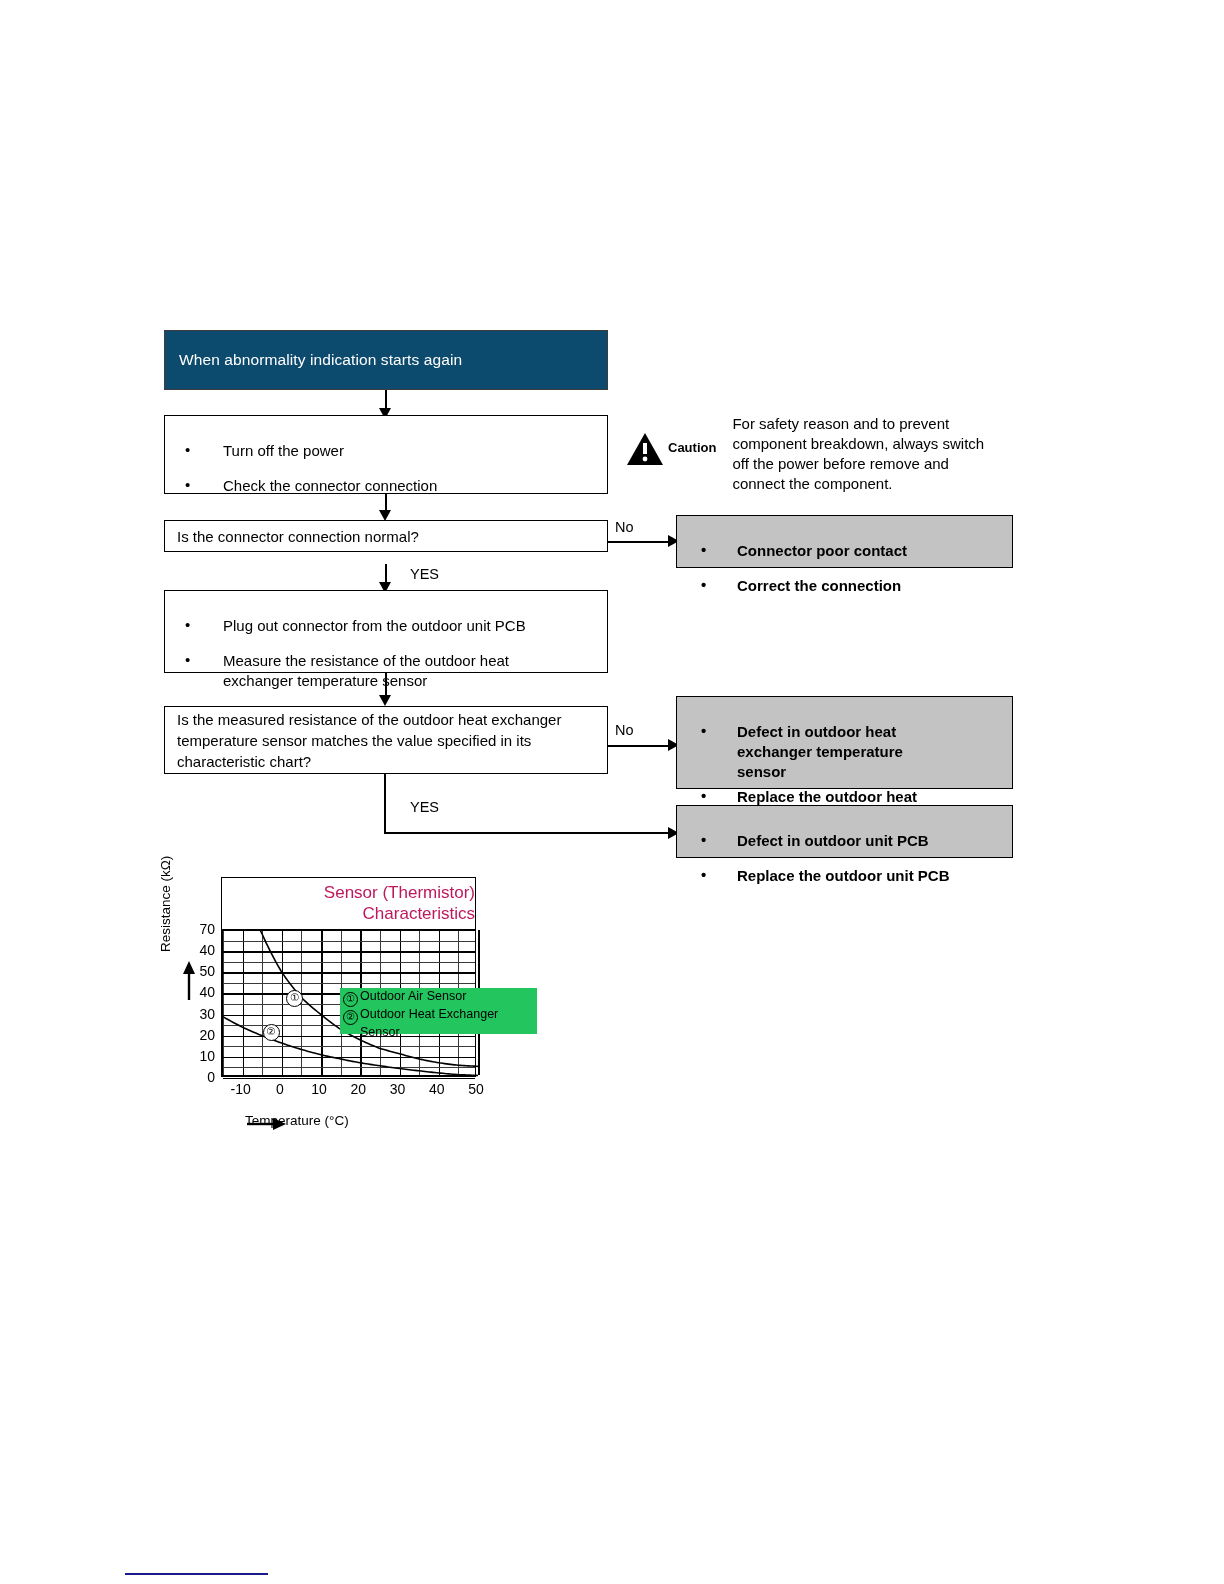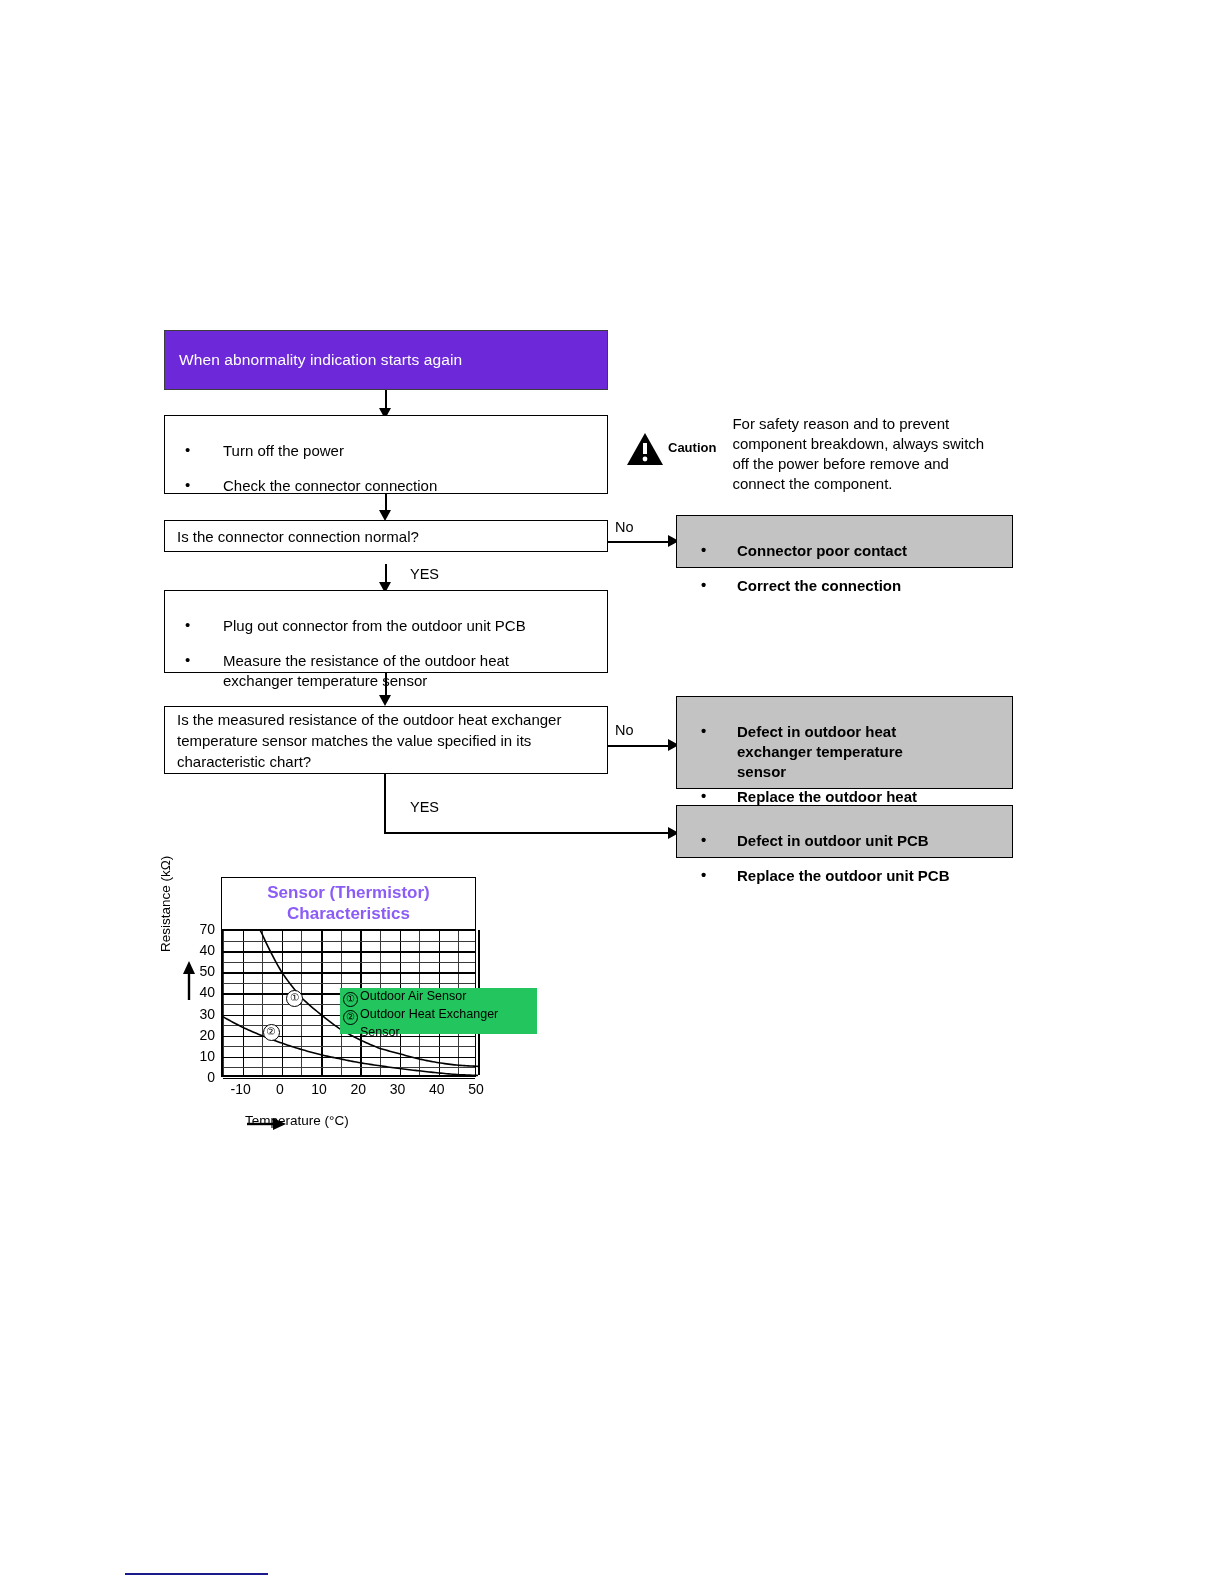--- a/index.html
+++ b/index.html
@@ -6,21 +6,21 @@
   body{
     width:1224px;height:1584px;position:relative;background:#ffffff;
     font-family:"Liberation Sans", sans-serif;
     -webkit-font-smoothing:antialiased;
   }
   .abs{position:absolute;}
 
   
   #header-bar{
     left:164px;top:330px;width:444px;height:60px;
-    background:#6d28d9;border:1px solid #3d3d3d;
+    background:#0c4a6e;border:1px solid #3d3d3d;
     display:flex;align-items:center;box-sizing:border-box;
   }
   #header-bar .htxt{color:#ffffff;font-size:15.5px;padding-left:14px;letter-spacing:.1px;}
 
   .proc-box{
     border:1.6px solid #000;background:#fff;box-sizing:border-box;
     padding:10px 12px 10px 12px;
   }
   .gray-box{
     border:1.6px solid #000;background:#c3c3c3;box-sizing:border-box;
@@ -62,21 +62,21 @@
   .caution-word{font-size:13px;font-weight:bold;margin-top:30px;margin-left:4px;}
   .caution-text{font-size:15px;line-height:20px;color:#000;margin-left:16px;}
 
   
   #chart-wrap{left:160px;top:872px;width:345px;height:390px;}
   #title-box{
     position:absolute;left:61px;top:5px;width:255px;height:52px;
     border:1.4px solid #000;border-bottom:none;background:#fff;box-sizing:border-box;
   }
   #chart-title{
-    text-align:center;font-size:17px;line-height:21px;color:#8b5cf6;padding-top:4px;font-weight:bold;
+    text-align:right;font-size:17px;line-height:21px;color:#be185d;padding-top:4px;
   }
   #grid-area{
     position:absolute;left:61px;top:57px;width:255px;height:148px;
     border-left:2px solid #000;border-bottom:2px solid #000;
     border-top:1.6px solid #000;border-right:1.6px solid #000;
     box-sizing:border-box;background:#fff;
   }
   .gl-v{position:absolute;top:0;bottom:0;width:1px;background:#3a3a3a;}
   .gl-v.major{width:1.6px;background:#000;}
   .gl-h{position:absolute;left:0;right:0;height:1px;background:#3a3a3a;}

